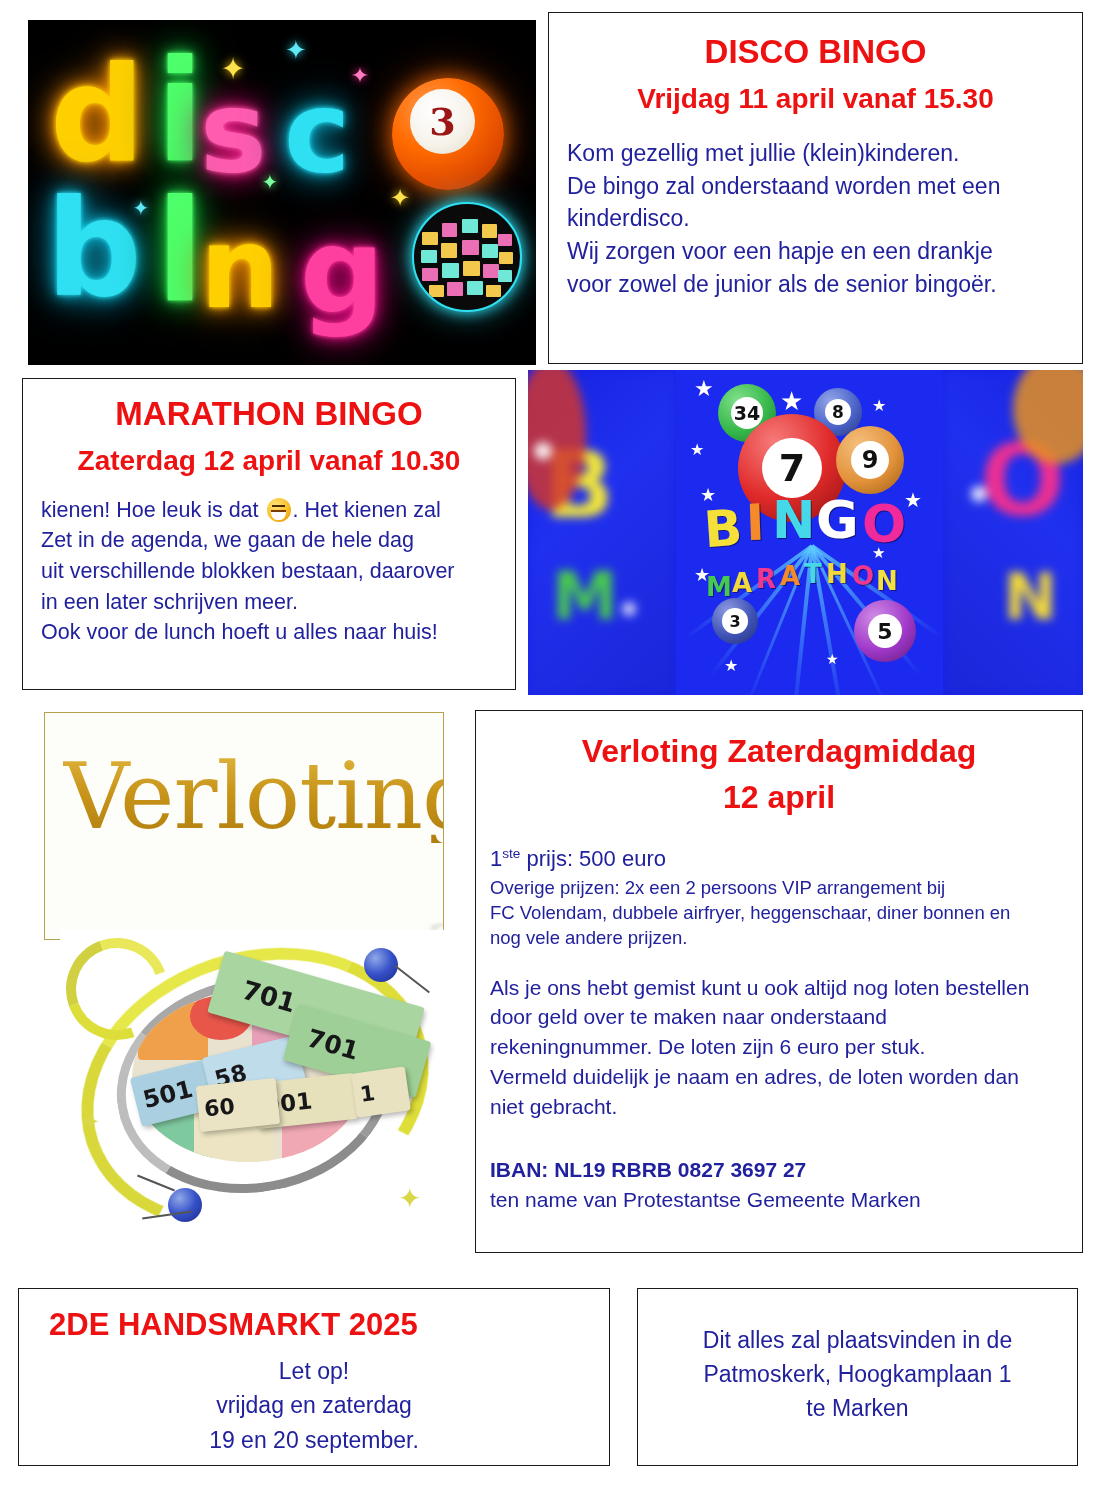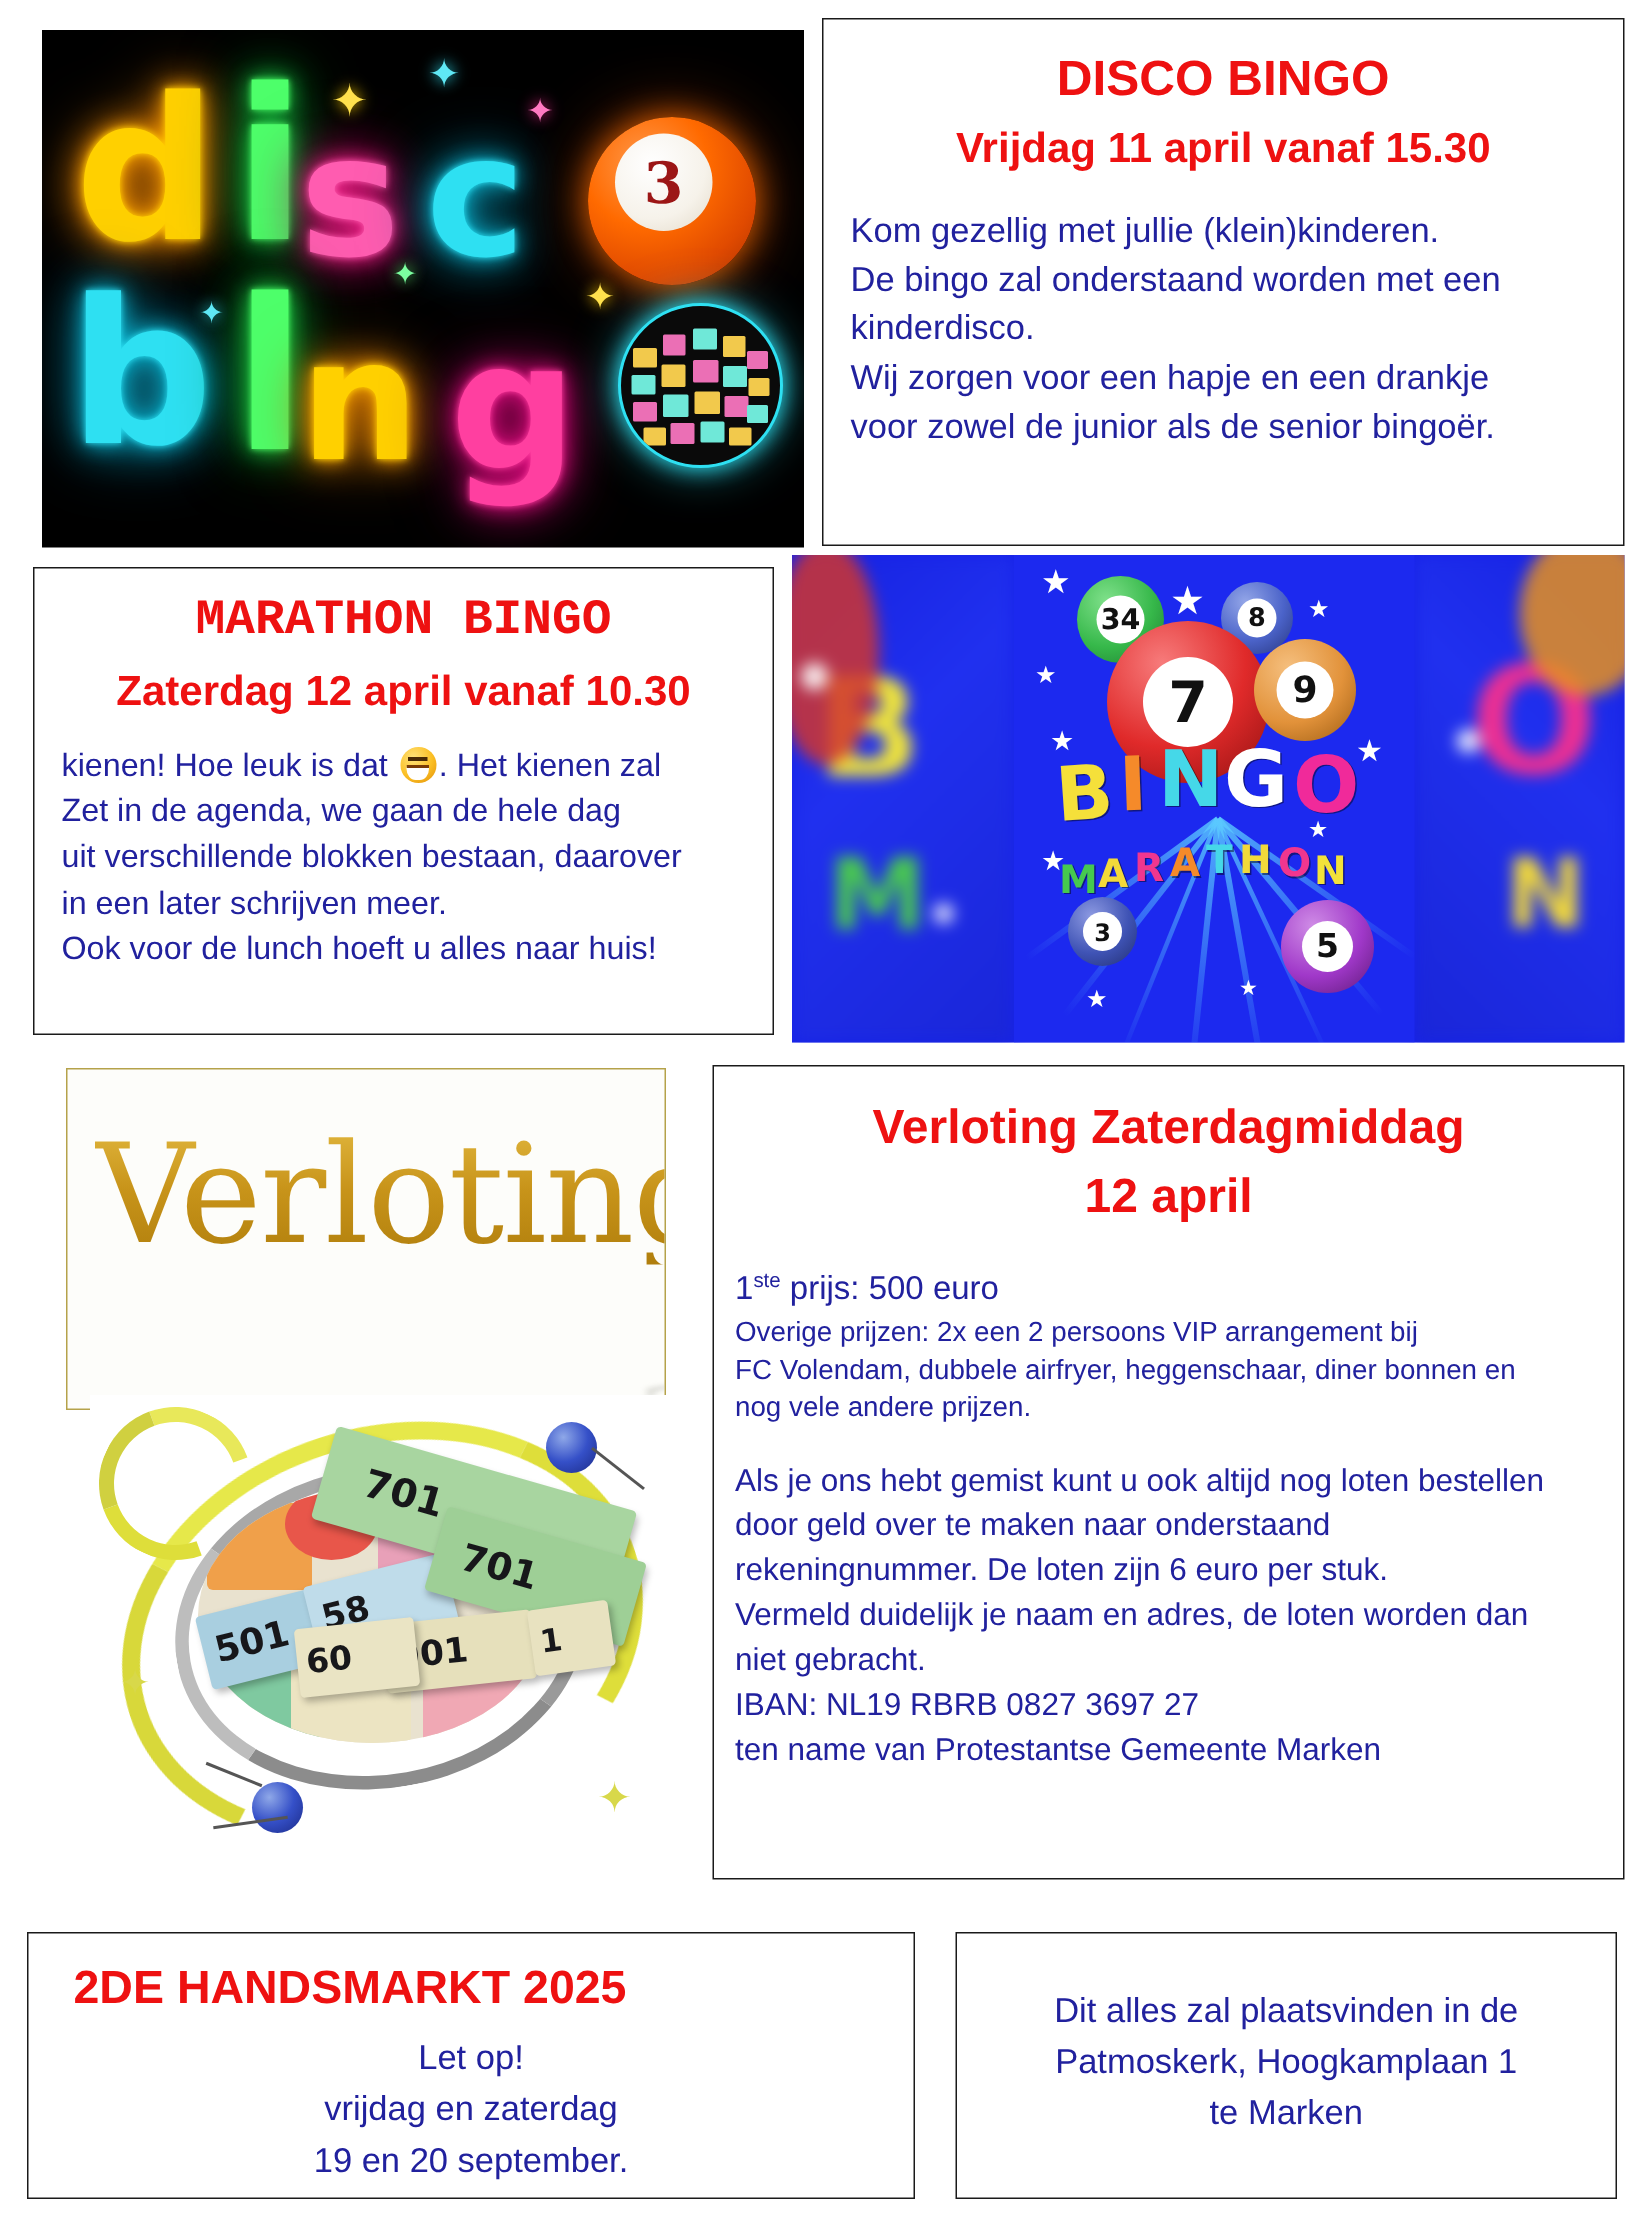--- a/index.html
+++ b/index.html
@@ -298,21 +298,21 @@
     <div class="blue-body" style="margin:22px 0 0 18px; font-size:23px;">
       <div>Kom gezellig met jullie (klein)kinderen.</div>
       <div>De bingo zal onderstaand worden met een</div>
       <div>kinderdisco.</div>
       <div>Wij zorgen voor een hapje en een drankje</div>
       <div>voor zowel de junior als de senior bingoër.</div>
     </div>
   </div>
 
   <div class="abs txtbox" style="left:22px; top:378px; width:494px; height:312px;">
-    <div class="red-head" style="margin-top:16px; font-size:33px;font-family:Liberation Mono, monospace;">MARATHON BINGO</div>
+    <div class="red-head" style="margin-top:16px; font-size:33px;">MARATHON BINGO</div>
     <div class="red-head" style="margin-top:10px; font-size:28px;">Zaterdag 12 april vanaf 10.30</div>
     <div class="blue-body" style="margin:18px 0 0 18px; font-size:21.5px;">
       <div>
         <span>kienen! Hoe leuk is dat</span>
         <span class="emoji-face"></span><span>. Het kienen zal</span>
       </div>
       <div>Zet in de agenda, we gaan de hele dag</div>
       <div>uit verschillende blokken bestaan, daarover</div>
       <div>in een later schrijven meer.</div>
       <div>Ook voor de lunch hoeft u alles naar huis!</div>
@@ -447,21 +447,21 @@
       <div>FC Volendam, dubbele airfryer, heggenschaar, diner bonnen en</div>
       <div>nog vele andere prijzen.</div>
     </div>
 
     <div class="blue-body" style="margin:22px 0 0 14px; font-size:21px; line-height:1.42;">
       <div>Als je ons hebt gemist kunt u ook altijd nog loten bestellen</div>
       <div>door geld over te maken naar onderstaand</div>
       <div>rekeningnummer. De loten zijn 6 euro per stuk.</div>
       <div>Vermeld duidelijk je naam en adres, de loten worden dan</div>
       <div>niet gebracht.</div>
-      <div style="font-weight:normal;">IBAN: NL19 RBRB 0827 3697 27</div>
+      <div style="font-weight:bold;margin-top:33px;">IBAN: NL19 RBRB 0827 3697 27</div>
       <div>ten name van Protestantse Gemeente Marken</div>
     </div>
   </div>
 
   <div class="abs txtbox" style="left:18px; top:1288px; width:592px; height:178px;">
     <div class="red-head" style="margin-top:18px; font-size:31px; text-align:left; padding-left:30px;">2DE HANDSMARKT 2025</div>
     <div class="blue-body" style="margin-top:10px; font-size:23px; text-align:center; line-height:1.5;">
       <div>Let op!</div>
       <div>vrijdag en zaterdag</div>
       <div>19 en 20 september.</div>

